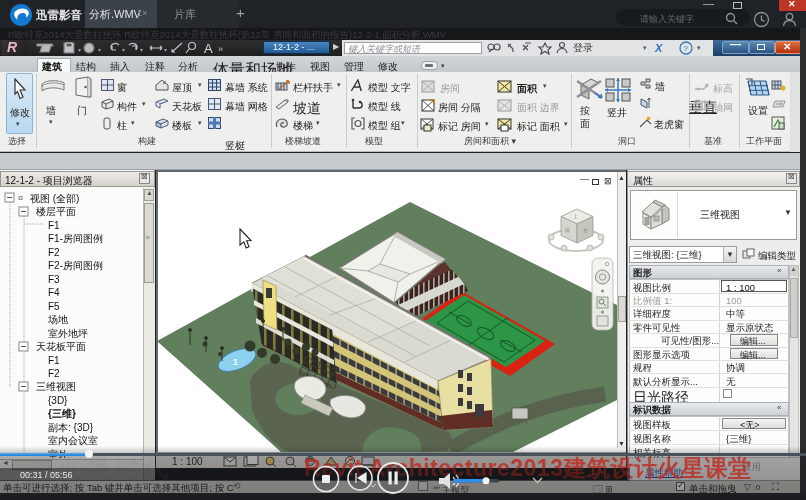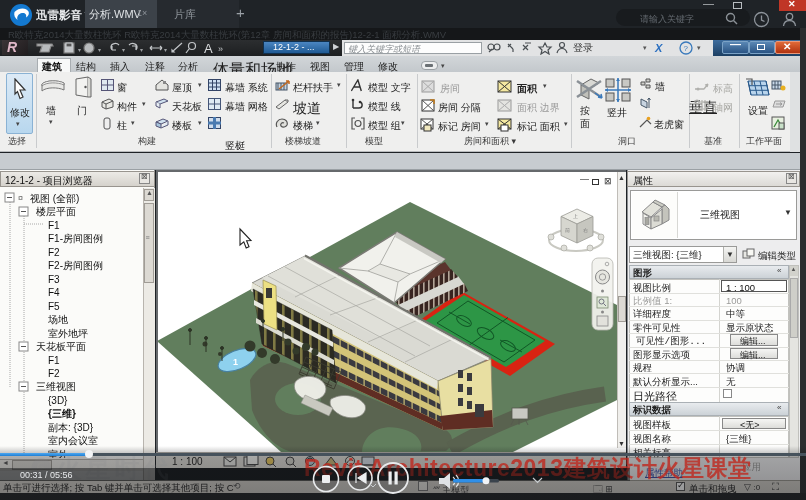--- a/index.html
+++ b/index.html
@@ -496,35 +496,35 @@
 <div class="ab" style="left:629px;top:293px;width:160px;height:1px;background:#e0e0dc;"></div>
 <div class="tx" style="left:633px;top:295px;font-size:9.5px;color:#9a9a98;">比例值 1:</div>
 <div class="tx" style="left:726px;top:295px;font-size:9.5px;color:#9a9a98;">100</div>
 <div class="ab" style="left:629px;top:306.4px;width:160px;height:1px;background:#e0e0dc;"></div>
 <div class="tx" style="left:633px;top:308px;font-size:9.5px;color:#222;">详细程度</div>
 <div class="tx" style="left:726px;top:308px;font-size:9.5px;color:#222;">中等</div>
 <div class="ab" style="left:629px;top:319.8px;width:160px;height:1px;background:#e0e0dc;"></div>
 <div class="tx" style="left:633px;top:322px;font-size:9.5px;color:#222;">零件可见性</div>
 <div class="tx" style="left:726px;top:322px;font-size:9.5px;color:#222;">显示原状态</div>
 <div class="ab" style="left:629px;top:333.2px;width:160px;height:1px;background:#e0e0dc;"></div>
-<div class="tx" style="left:636px;top:335px;font-size:9.5px;color:#222;font-family:Liberation Mono, monospace;">可见性/图形...</div>
+<div class="tx" style="left:661px;top:335px;font-size:9.5px;color:#222;">可见性/图形...</div>
 <div class="ab" style="left:730px;top:334px;width:48px;height:11.5px;background:linear-gradient(#f6f6f4,#dddddA);border:1px solid #888;"></div>
 <div class="tx" style="left:740px;top:335px;font-size:9px;color:#222;">编辑...</div>
 <div class="ab" style="left:629px;top:346.6px;width:160px;height:1px;background:#e0e0dc;"></div>
 <div class="tx" style="left:633px;top:349px;font-size:9.5px;color:#222;">图形显示选项</div>
 <div class="ab" style="left:730px;top:347.5px;width:48px;height:11.5px;background:linear-gradient(#f6f6f4,#dddddA);border:1px solid #888;"></div>
 <div class="tx" style="left:740px;top:348.5px;font-size:9px;color:#222;">编辑...</div>
 <div class="ab" style="left:629px;top:360px;width:160px;height:1px;background:#e0e0dc;"></div>
 <div class="tx" style="left:633px;top:362px;font-size:9.5px;color:#222;">规程</div>
 <div class="tx" style="left:726px;top:362px;font-size:9.5px;color:#222;">协调</div>
 <div class="ab" style="left:629px;top:373.4px;width:160px;height:1px;background:#e0e0dc;"></div>
 <div class="tx" style="left:633px;top:375.5px;font-size:9.5px;color:#222;">默认分析显示...</div>
 <div class="tx" style="left:726px;top:375.5px;font-size:9.5px;color:#222;">无</div>
 <div class="ab" style="left:629px;top:386.8px;width:160px;height:1px;background:#e0e0dc;"></div>
-<div class="tx" style="left:633px;top:389px;font-size:11px;color:#222;">日光路径</div>
+<div class="tx" style="left:633px;top:389px;font-size:14px;color:#222;">日光路径</div>
 <div class="ab" style="left:723px;top:389px;width:9px;height:9px;background:#fff;border:1px solid #888;"></div>
 
 <div class="ab" style="left:629px;top:402px;width:160px;height:14px;background:linear-gradient(#e8ebee,#ccd2d7);border:1px solid #aab0b5;"></div>
 <div class="tx" style="left:633px;top:404px;font-size:9.5px;color:#222;font-weight:bold;">标识数据</div>
 <div class="tx" style="left:777px;top:403px;font-size:8px;color:#444;">«</div>
 <div class="ab" style="left:629px;top:416px;width:160px;height:42px;background:#fdfdfc;border:1px solid #c2c2be;"></div>
 <div class="ab" style="left:719px;top:416px;width:1px;height:42px;background:#d4d4d0;"></div>
 <div class="tx" style="left:633px;top:419px;font-size:9.5px;color:#222;">视图样板</div>
 <div class="ab" style="left:722px;top:417.5px;width:64px;height:11.5px;background:linear-gradient(#f6f6f4,#dddddA);border:1px solid #888;"></div>
 <div class="tx" style="left:740px;top:418.5px;font-size:9px;color:#222;">&lt;无&gt;</div>

